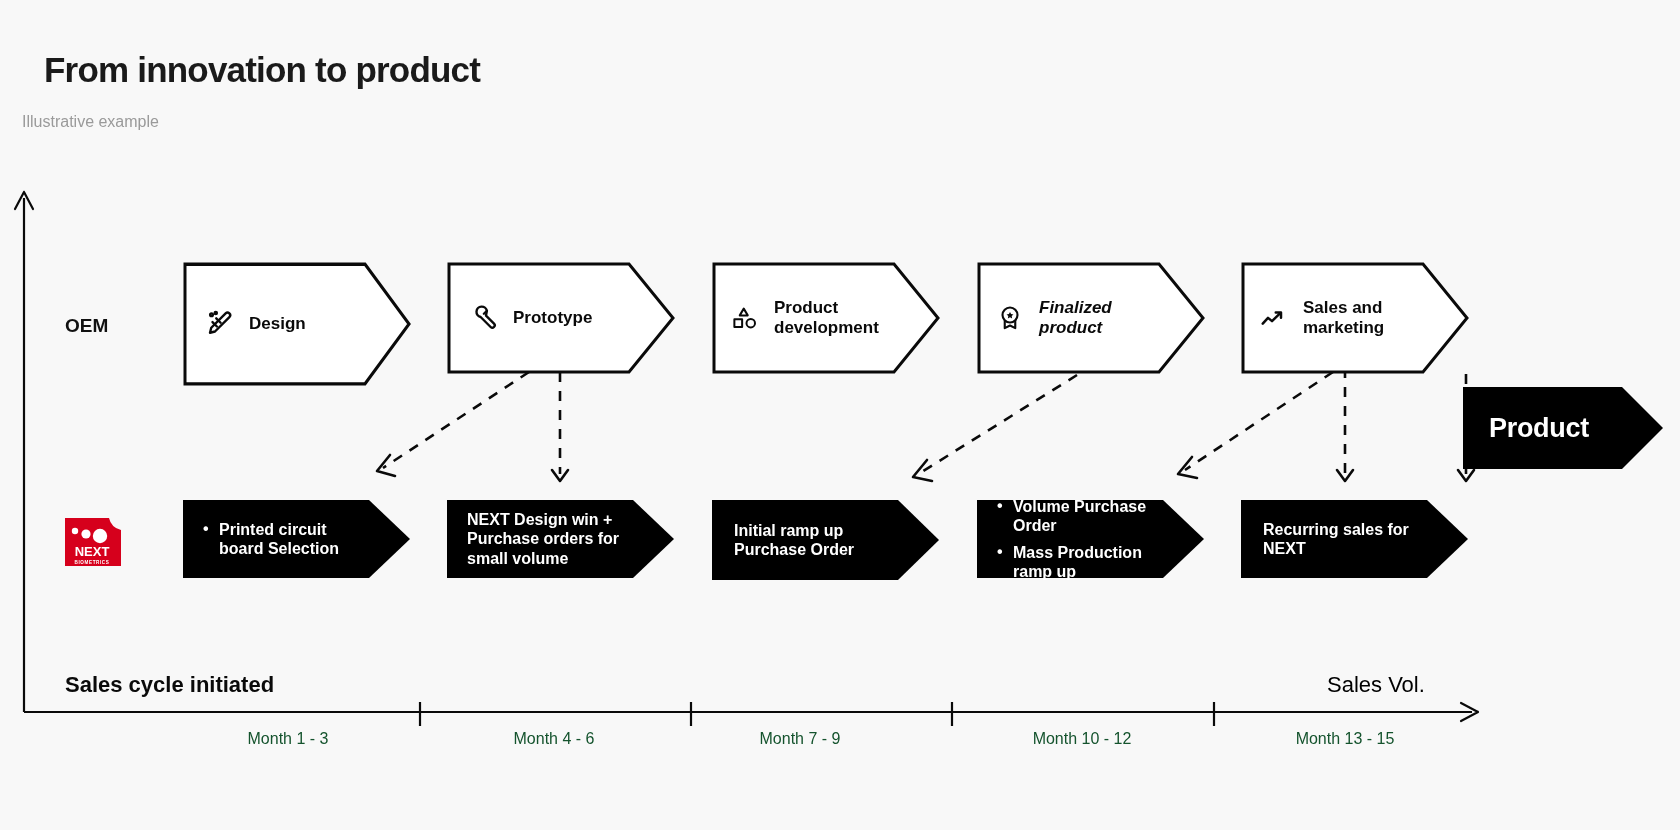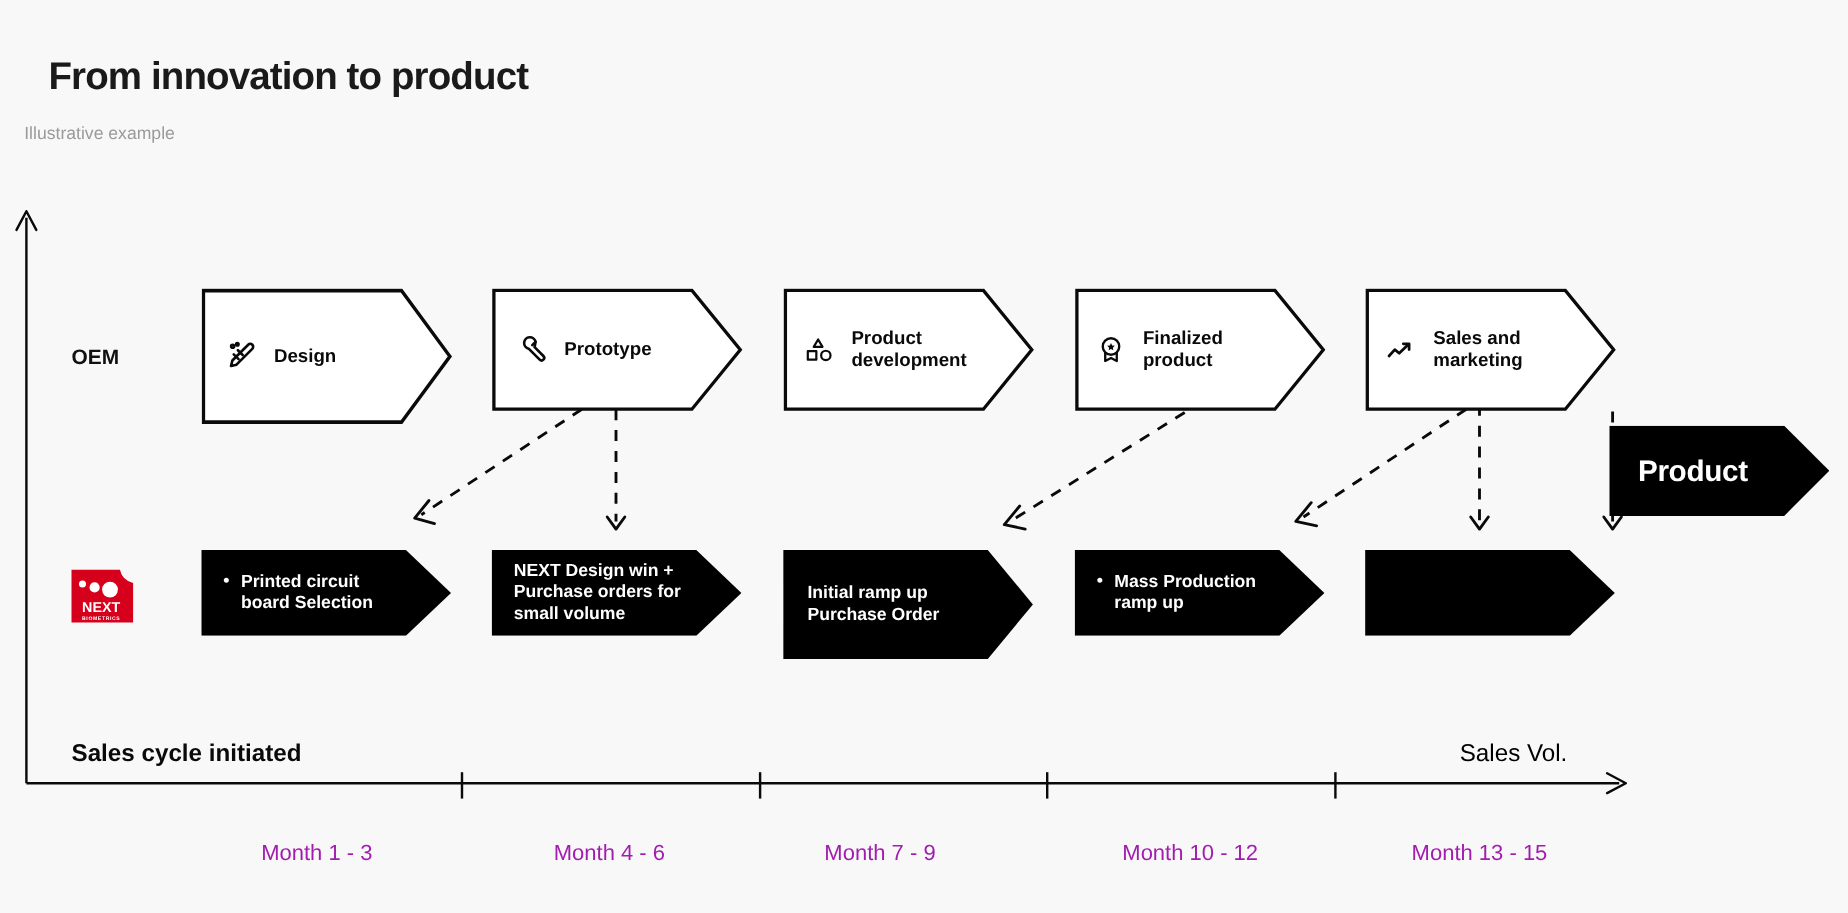--- a/index.html
+++ b/index.html
@@ -80,22 +80,22 @@
   .cap-left {
     position: absolute; left: 65px; top: 672px;
     font-size: 22px; font-weight: 800; color: #0a0a0a; white-space: nowrap;
   }
   .cap-right {
     position: absolute; left: 1327px; top: 672px;
     font-size: 22px; font-weight: 400; color: #000000; white-space: nowrap;
   }
   .month {
     position: absolute; top: 730px;
-    font-size: 20px; color: #a21caf; text-align: center;
-    width: 200px; white-space: nowrap; margin-top: 35px;
+    font-size: 16px; color: #14532d; text-align: center;
+    width: 200px; white-space: nowrap;
   }
 </style>
 </head>
 <body>
 
 <div class="page">
 
   <div class="title">From innovation to product</div>
   <div class="subtitle">Illustrative example</div>
 
@@ -214,21 +214,21 @@
       <div class="chev-inner">
         <svg class="chev-shape" viewBox="0 0 228 112" preserveAspectRatio="none">
           <path d="M2,2 H182 L226,56 L182,110 H2 Z" fill="#ffffff" stroke="#0a0a0a" stroke-width="3"></path>
         </svg>
         <div class="chev-content" style="padding-left:18px;">
           <svg class="chev-icon" viewBox="0 0 24 24" fill="none" stroke="#0a0a0a" stroke-width="1.7" stroke-linecap="round" stroke-linejoin="round">
             <circle cx="12" cy="9.6" r="6"></circle>
             <path d="M12 7.1l.85 1.75 1.9.27-1.38 1.33.33 1.9L12 11.45l-1.7.9.33-1.9-1.38-1.33 1.9-.27z" fill="#0a0a0a" stroke="none"></path>
             <path d="M7.8 14.2v5.9l4.2-2.1 4.2 2.1v-5.9"></path>
           </svg>
-          <div class="chev-label" style="white-space:pre-line;">Finalized
+          <div class="chev-label" style="white-space:pre-line;font-style:italic;">Finalized
 product</div>
         </div>
       </div>
     </div>
 
     <div class="chev" style="left:1241px; top:262px; width:228px; height:112px;">
       <div class="chev-inner">
         <svg class="chev-shape" viewBox="0 0 228 112" preserveAspectRatio="none">
           <path d="M2,2 H182 L226,56 L182,110 H2 Z" fill="#ffffff" stroke="#0a0a0a" stroke-width="3"></path>
         </svg>
@@ -263,49 +263,53 @@
       <div class="chev-inner">
         <svg class="chev-shape" viewBox="0 0 228 78" preserveAspectRatio="none">
           <path d="M0,0 H186 L227,39 L186,78 H0 Z" fill="#000000"></path>
         </svg>
         <div class="chev-content" style="padding-left:20px; padding-right:48px;">
           <div class="plain-text">NEXT Design win + Purchase orders for small volume</div>
         </div>
       </div>
     </div>
 
-    <div class="chev" style="left:712px; top:500px; width:228px; height:99px;">
+    <div class="chev" style="left:712px; top:500px; width:228px; height:80px;">
       <div class="chev-inner">
         <svg class="chev-shape" viewBox="0 0 228 78" preserveAspectRatio="none">
           <path d="M0,0 H186 L227,39 L186,78 H0 Z" fill="#000000"></path>
         </svg>
         <div class="chev-content" style="padding-left:22px; padding-right:48px;">
           <div class="plain-text">Initial ramp up Purchase Order</div>
         </div>
       </div>
     </div>
 
     <div class="chev" style="left:977px; top:500px; width:228px; height:78px;">
       <div class="chev-inner">
         <svg class="chev-shape" viewBox="0 0 228 78" preserveAspectRatio="none">
           <path d="M0,0 H186 L227,39 L186,78 H0 Z" fill="#000000"></path>
         </svg>
         <div class="chev-content" style="padding-left:20px; padding-right:48px;">
           <ul class="bullets">
+            <li>Volume Purchase Order</li>
             <li>Mass Production ramp up</li>
           </ul>
         </div>
       </div>
     </div>
 
     <div class="chev" style="left:1241px; top:500px; width:228px; height:78px;">
       <div class="chev-inner">
         <svg class="chev-shape" viewBox="0 0 228 78" preserveAspectRatio="none">
           <path d="M0,0 H186 L227,39 L186,78 H0 Z" fill="#000000"></path>
         </svg>
+        <div class="chev-content" style="padding-left:22px; padding-right:48px;">
+          <div class="plain-text">Recurring sales for NEXT</div>
+        </div>
       </div>
     </div>
   </div>
 
   <div class="product-box">
     <svg viewBox="0 0 200 82" preserveAspectRatio="none" style="width:200px;height:82px;display:block;">
       <path d="M0,0 H159 L200,41 L159,82 H0 Z" fill="#000000"></path>
     </svg>
     <div class="product-label">Product</div>
   </div>

